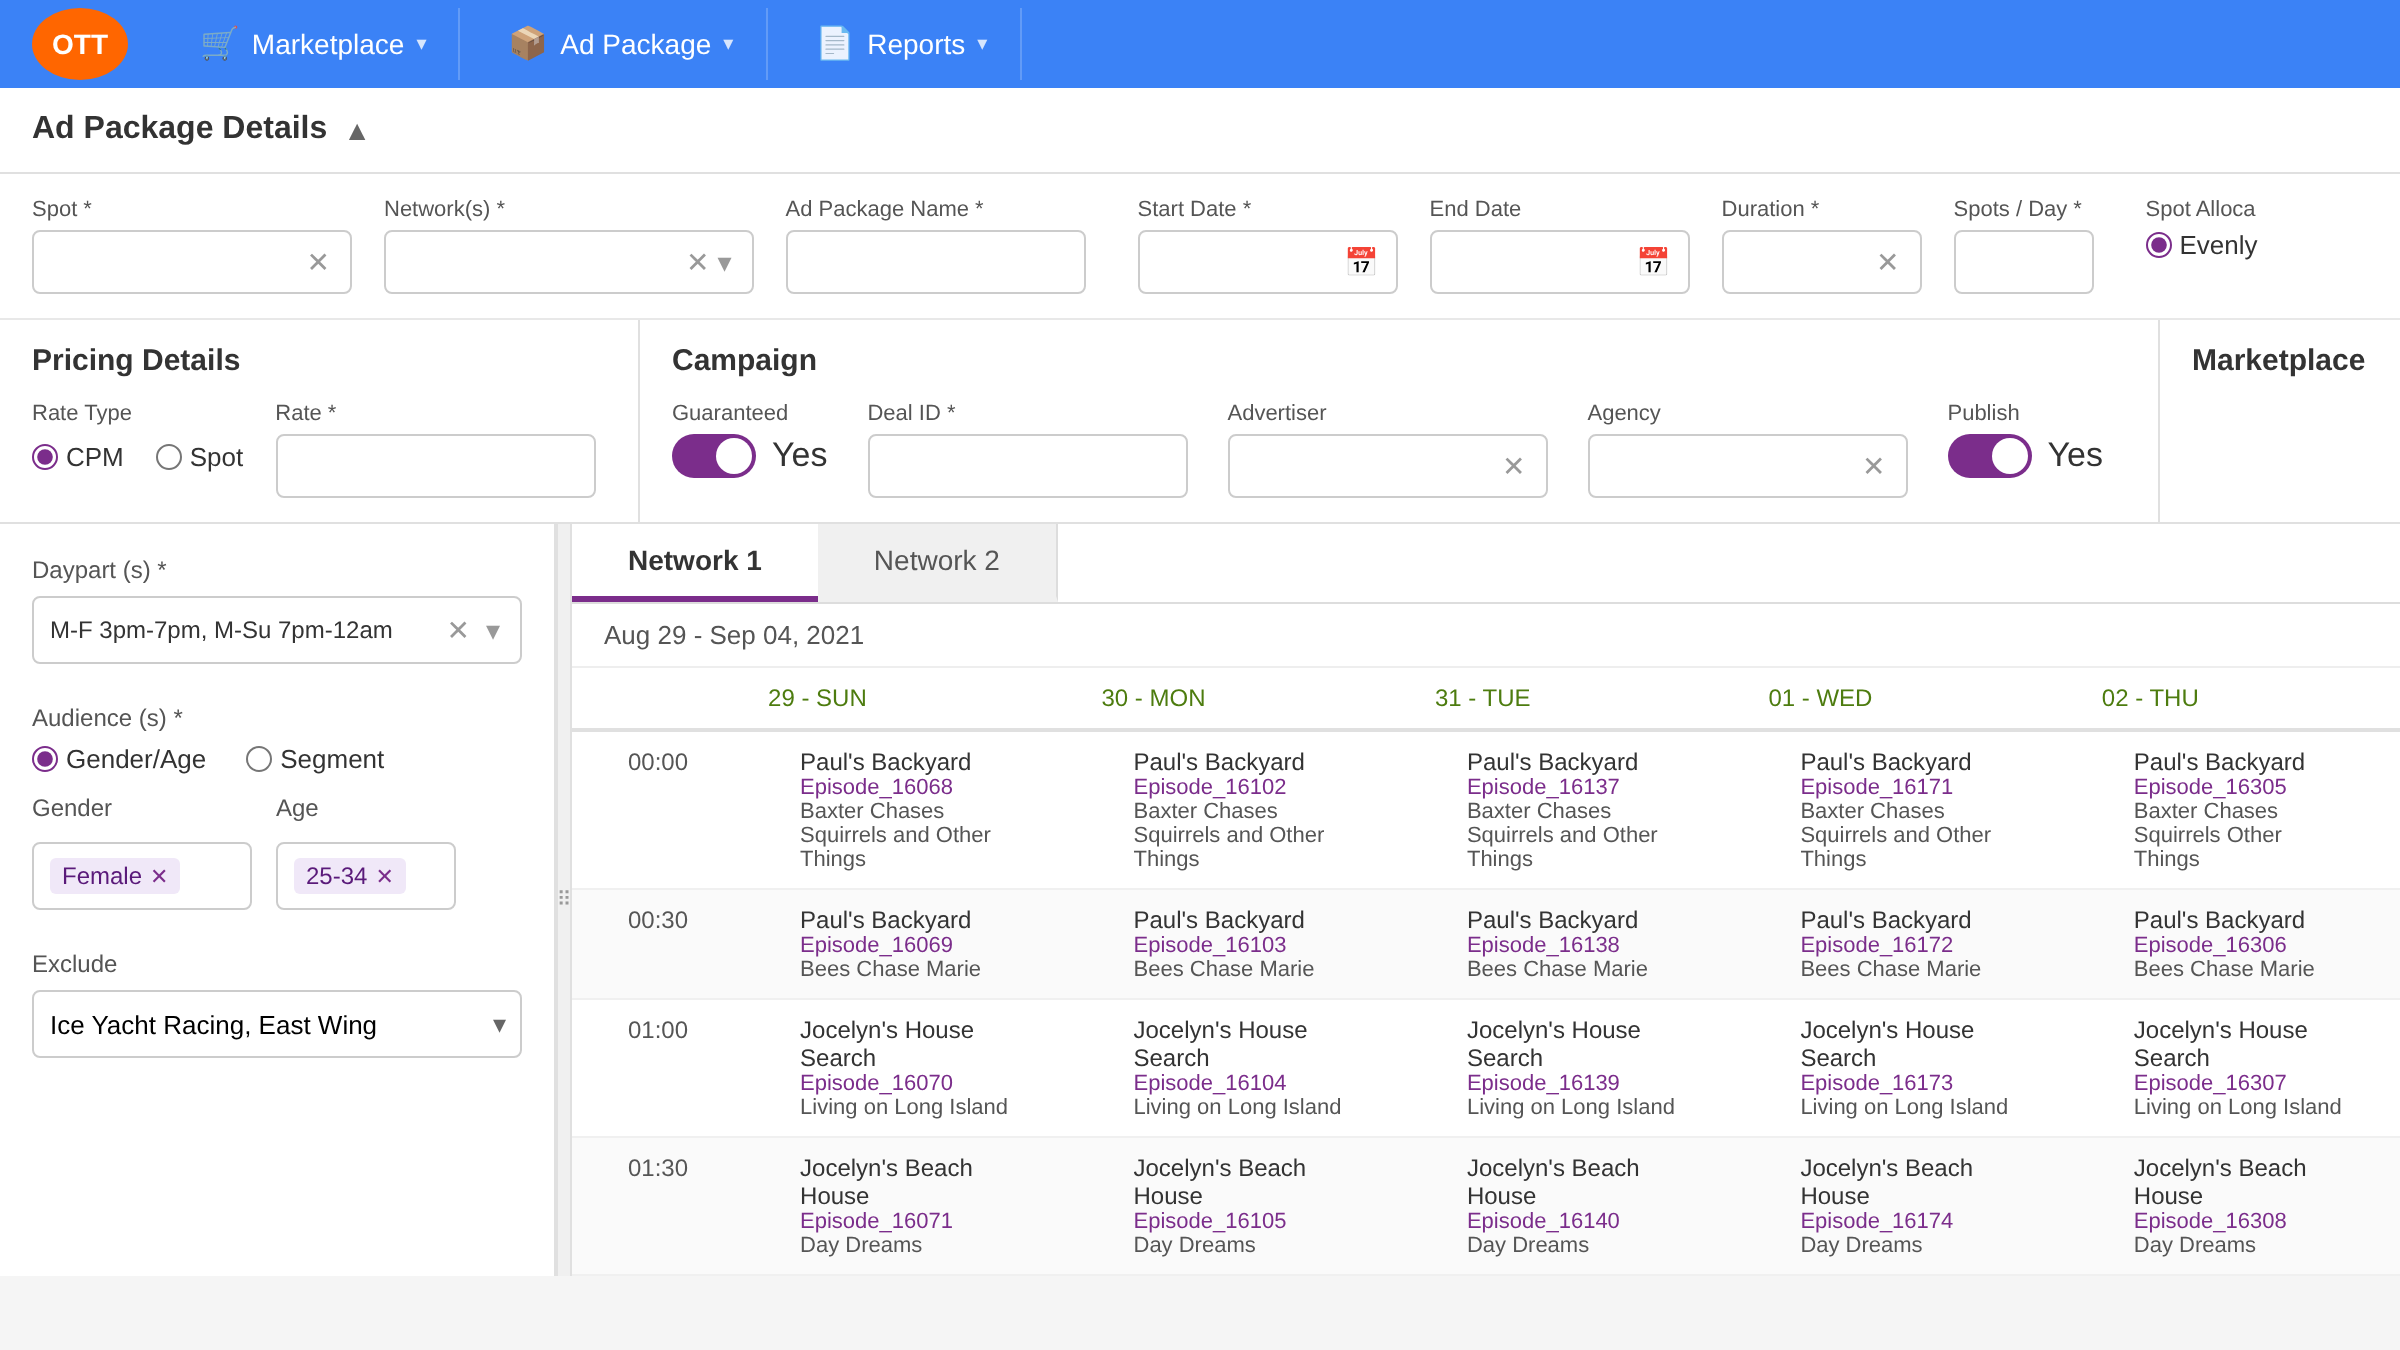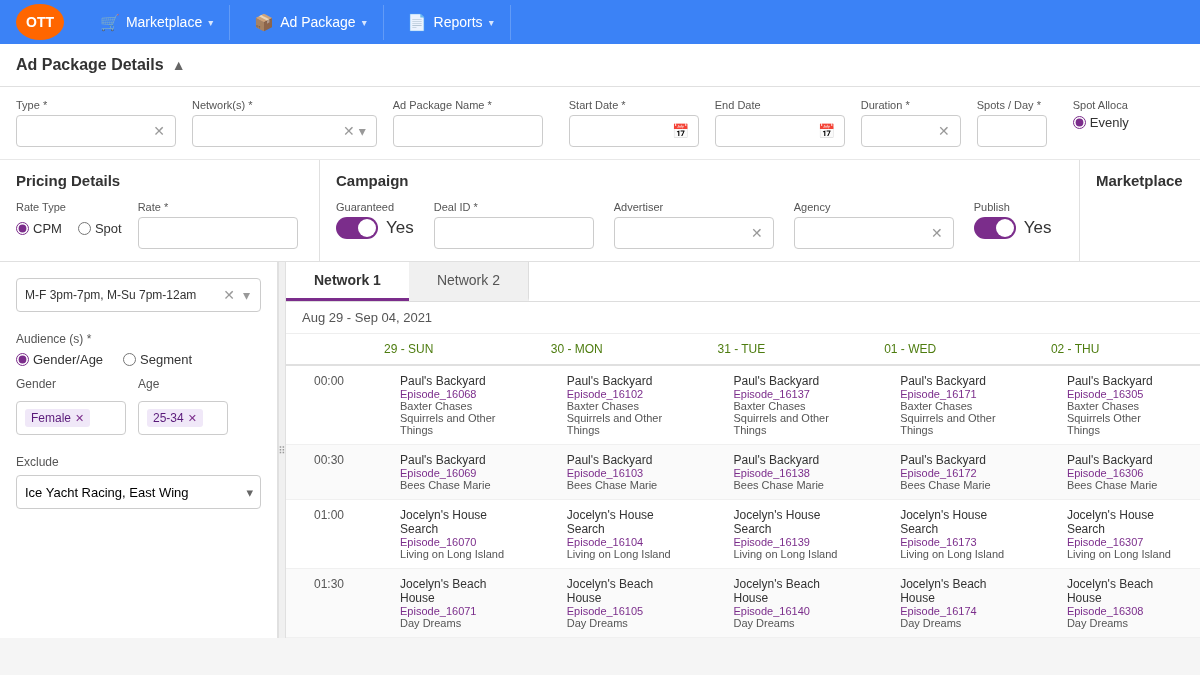--- a/index.html
+++ b/index.html
@@ -360,21 +360,21 @@
 </nav>
 
 <div class="section-header">
   <span>Ad Package Details</span>
   <span class="collapse-icon">▲</span>
 </div>
 
 <div class="form-row">
 
   <div class="form-field" style="min-width:160px;">
-    <label class="form-label">Type *</label>
+    <label class="form-label">Spot *</label>
     <div class="input-with-clear">
       <input type="text" style="width: 120px;">
       <span class="clear-btn">✕</span>
     </div>
   </div>
 
   <div class="form-field" style="min-width:180px;">
     <label class="form-label">Network(s) *</label>
     <div class="input-with-clear">
       <input type="text" style="width: 140px;">
@@ -501,20 +501,21 @@
   <div style="padding:12px 16px; min-width:120px; display:flex; align-items:flex-start;">
     <div class="panel-section-title">Marketplace</div>
   </div>
 </div>
 
 <div class="bottom-area">
 
   <div class="left-bottom">
 
     <div class="left-panel-section">
+      <div class="left-label">Daypart (s) *</div>
       <div class="multi-select-box">
         <span style="font-size:12px; color:#333;">M-F 3pm-7pm, M-Su 7pm-12am</span>
         <span style="margin-left:auto; display:flex; gap:4px;">
           <span class="clear-btn">✕</span>
           <span class="clear-btn">▾</span>
         </span>
       </div>
     </div>
 
     <div class="left-panel-section">

